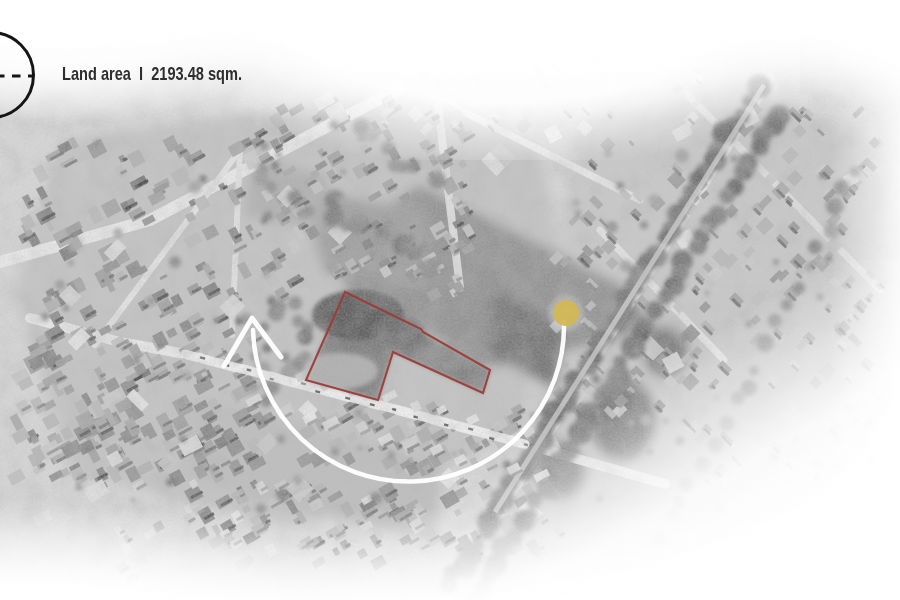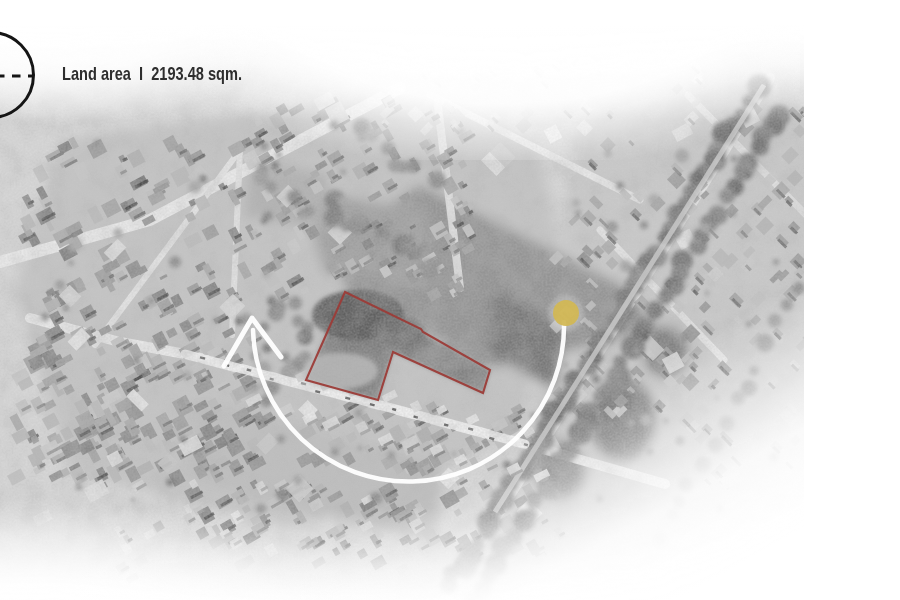--- a/index.html
+++ b/index.html
@@ -1,13 +1,13 @@
 <!DOCTYPE html>
 <html><head><meta charset="utf-8">
-<style>html,body{margin:0;padding:0;background:#fff;}#wrap{width:804px;height:600px;overflow:hidden;}</style>
+<style>html,body{margin:0;padding:0;background:#fff;}#wrap{width:900px;height:600px;overflow:hidden;}</style>
 </head><body>
 <div id="wrap"><svg xmlns="http://www.w3.org/2000/svg" width="900" height="600" viewBox="0 0 900 600">
 <defs>
 <filter id="noise" x="0" y="0" width="100%" height="100%">
   <feTurbulence type="fractalNoise" baseFrequency="0.5" numOctaves="4" seed="11" result="t"></feTurbulence>
   <feColorMatrix in="t" type="matrix" values="0 0 0 0 0.5  0 0 0 0 0.5  0 0 0 0 0.5  1.9 0 0 0 -0.45"></feColorMatrix>
 </filter>
 <filter id="noiseC" x="0" y="0" width="100%" height="100%">
   <feTurbulence type="fractalNoise" baseFrequency="0.045" numOctaves="3" seed="4" result="t"></feTurbulence>
   <feColorMatrix in="t" type="matrix" values="0 0 0 0 0.45  0 0 0 0 0.45  0 0 0 0 0.45  2.2 0 0 0 -0.8"></feColorMatrix>

